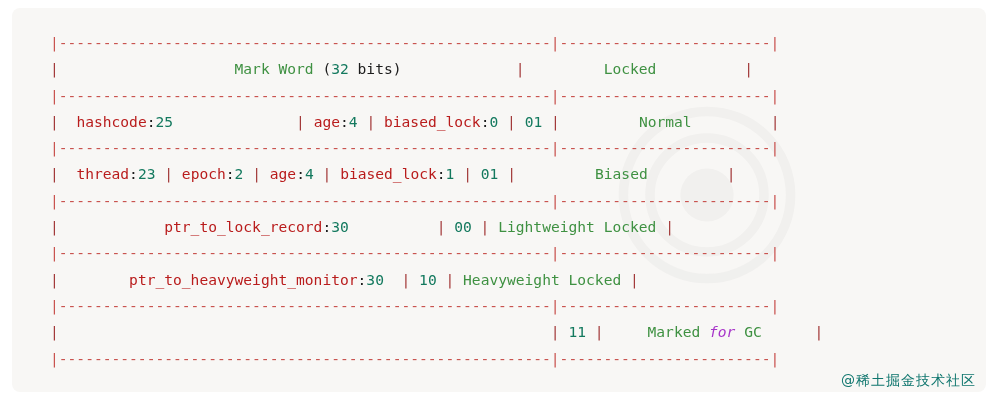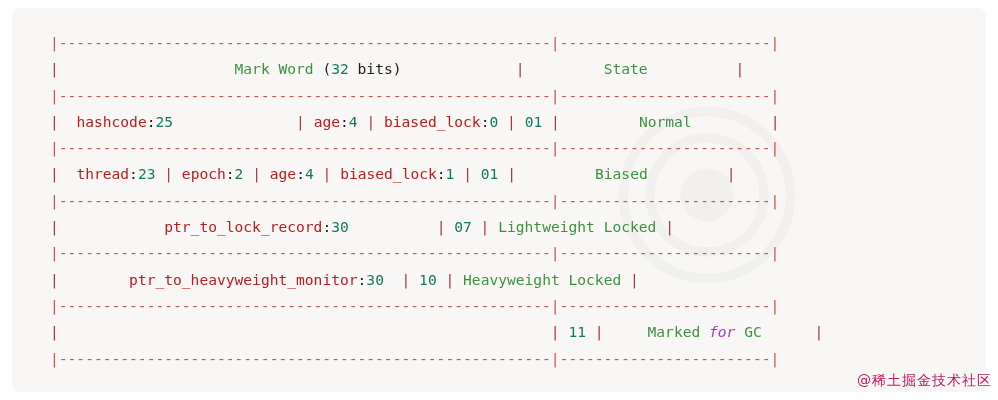--- a/index.html
+++ b/index.html
@@ -73,26 +73,26 @@
     width: 190px;
     height: 190px;
     opacity: 0.055;
     pointer-events: none;
     user-select: none;
   }
   .wm-center svg { display: block; width: 100%; height: 100%; }
 
   .wm-corner {
     position: absolute;
-    right: 6px;
+    right: 22px;
     bottom: 10px;
     font-family: "DejaVu Sans", "Liberation Sans", sans-serif;
     font-size: 14px;
     letter-spacing: 1px;
-    color: #be185d;
+    color: #0f766e;
     user-select: none;
     pointer-events: none;
     white-space: nowrap;
   }
 </style>
 </head>
 <body>
 
 <div id="page">
 
@@ -102,27 +102,27 @@
       <svg viewBox="0 0 100 100" aria-hidden="true">
         <circle cx="50" cy="50" r="44" fill="none" stroke="#808080" stroke-width="5"></circle>
         <circle cx="50" cy="50" r="30" fill="none" stroke="#808080" stroke-width="5"></circle>
         <circle cx="50" cy="50" r="14" fill="#808080"></circle>
       </svg>
     </div>
 
     <div id="code-surface">
 
 <pre class="ascii"><span class="dash">|--------------------------------------------------------|------------------------|</span>
-<span class="bar">|</span>                    <span class="word">Mark Word</span> <span class="punct">(</span><span class="num">32</span> <span class="punct">bits</span><span class="punct">)</span>             <span class="bar">|</span>         <span class="word">State</span>          <span class="bar">|</span>
+<span class="bar">|</span>                    <span class="word">Mark Word</span> <span class="punct">(</span><span class="num">32</span> <span class="punct">bits</span><span class="punct">)</span>             <span class="bar">|</span>         <span class="word">Locked</span>          <span class="bar">|</span>
 <span class="dash">|--------------------------------------------------------|------------------------|</span>
 <span class="bar">|</span>  <span class="ident">hashcode</span><span class="punct">:</span><span class="num">25</span>              <span class="bar">|</span> <span class="ident">age</span><span class="punct">:</span><span class="num">4</span> <span class="bar">|</span> <span class="ident">biased_lock</span><span class="punct">:</span><span class="num">0</span> <span class="bar">|</span> <span class="num">01</span> <span class="bar">|</span>         <span class="word">Normal</span>         <span class="bar">|</span>
 <span class="dash">|--------------------------------------------------------|------------------------|</span>
 <span class="bar">|</span>  <span class="ident">thread</span><span class="punct">:</span><span class="num">23</span> <span class="bar">|</span> <span class="ident">epoch</span><span class="punct">:</span><span class="num">2</span> <span class="bar">|</span> <span class="ident">age</span><span class="punct">:</span><span class="num">4</span> <span class="bar">|</span> <span class="ident">biased_lock</span><span class="punct">:</span><span class="num">1</span> <span class="bar">|</span> <span class="num">01</span> <span class="bar">|</span>         <span class="word">Biased</span>         <span class="bar">|</span>
 <span class="dash">|--------------------------------------------------------|------------------------|</span>
-<span class="bar">|</span>            <span class="ident">ptr_to_lock_record</span><span class="punct">:</span><span class="num">30</span>          <span class="bar">|</span> <span class="num">07</span> <span class="bar">|</span> <span class="word">Lightweight Locked</span> <span class="bar">|</span>
+<span class="bar">|</span>            <span class="ident">ptr_to_lock_record</span><span class="punct">:</span><span class="num">30</span>          <span class="bar">|</span> <span class="num">00</span> <span class="bar">|</span> <span class="word">Lightweight Locked</span> <span class="bar">|</span>
 <span class="dash">|--------------------------------------------------------|------------------------|</span>
 <span class="bar">|</span>        <span class="ident">ptr_to_heavyweight_monitor</span><span class="punct">:</span><span class="num">30</span>  <span class="bar">|</span> <span class="num">10</span> <span class="bar">|</span> <span class="word">Heavyweight Locked</span> <span class="bar">|</span>
 <span class="dash">|--------------------------------------------------------|------------------------|</span>
 <span class="bar">|</span>                                                        <span class="bar">|</span> <span class="num">11</span> <span class="bar">|</span>     <span class="word">Marked</span> <span class="kw">for</span> <span class="word">GC</span>      <span class="bar">|</span>
 <span class="dash">|--------------------------------------------------------|------------------------|</span></pre>
 
     </div>
   </div>
 
   <div class="wm-corner">@稀土掘金技术社区</div>

